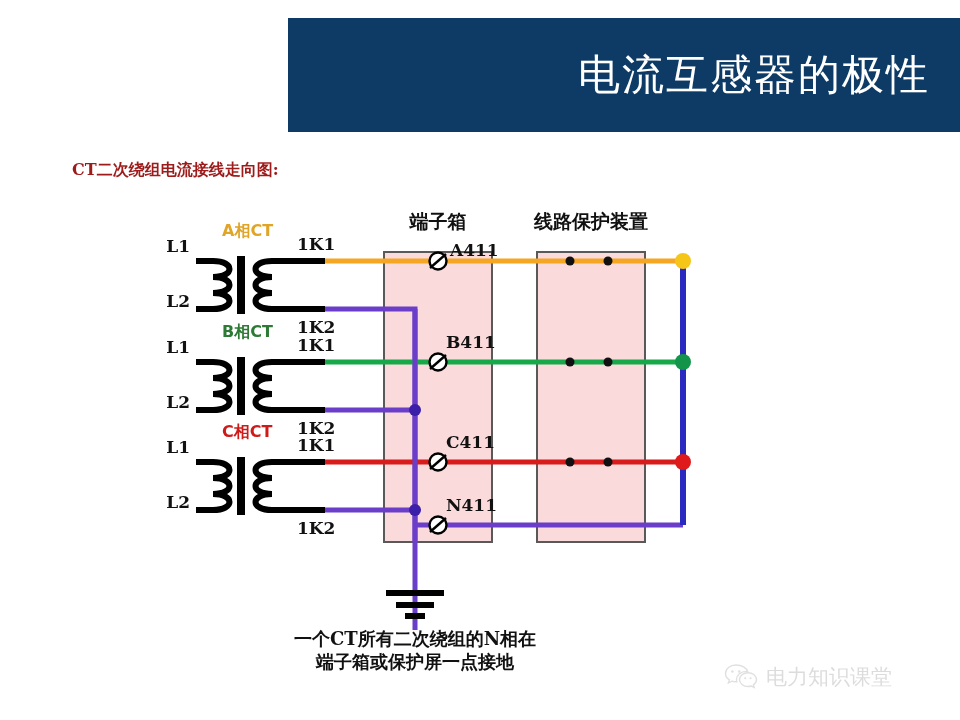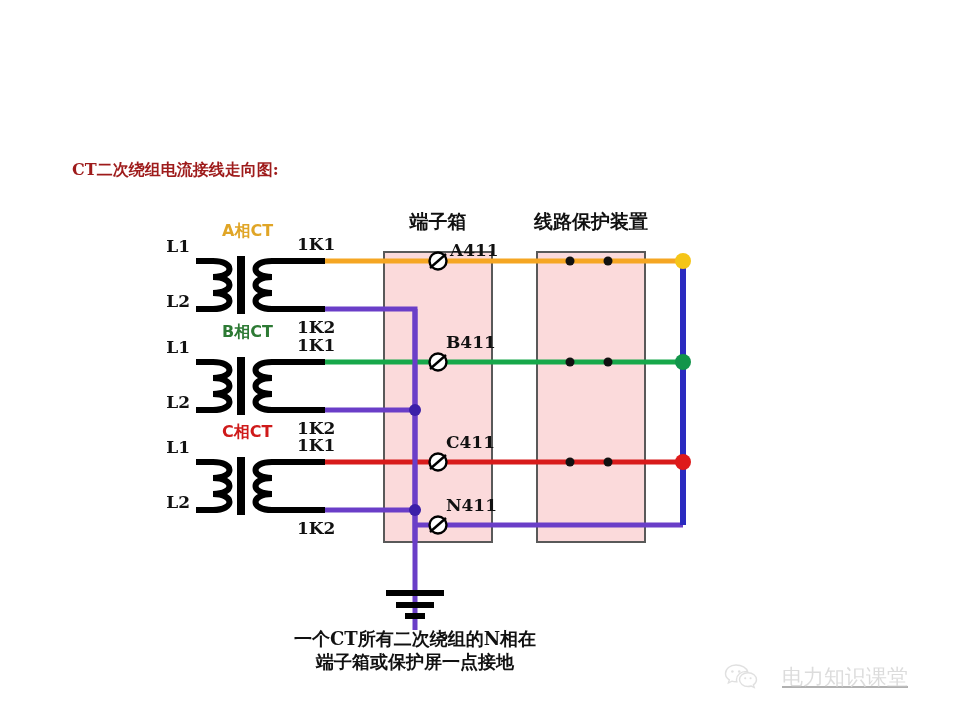--- a/index.html
+++ b/index.html
@@ -26,33 +26,36 @@
     color:#9e1b1b;font-size:16px;font-weight:700;white-space:nowrap;
     font-family:"DejaVu Serif", serif;
   }
 
   
   #diagram{position:absolute;left:0;top:190px;width:960px;height:490px;}
 
   
   .watermark{
     position:absolute;left:724px;top:663px;
-    display:flex;align-items:center;gap:24px;opacity:.30;text-decoration:underline;
+    display:flex;align-items:center;gap:8px;opacity:.30;
   }
   .wm-text{
     font-size:21px;color:#8d8d8d;white-space:nowrap;
     font-family:"DejaVu Sans", sans-serif;
   }
   .wm-icon{display:block;}
 </style>
 </head>
 <body>
 
 <div id="stage">
 
+  <div class="banner">
+    <div class="banner-title">电流互感器的极性</div>
+  </div>
 
   <div class="subtitle">CT二次绕组电流接线走向图:</div>
 
   <svg id="diagram" viewBox="0 0 960 490">
 
     <defs>
 
       <g id="coil-primary">
         <path d="M 0,0 C 22,0 22,16 0,16 C 22,16 22,32 0,32 C 22,32 22,48 0,48" fill="none" stroke="#000" stroke-width="6"></path>
       </g>

